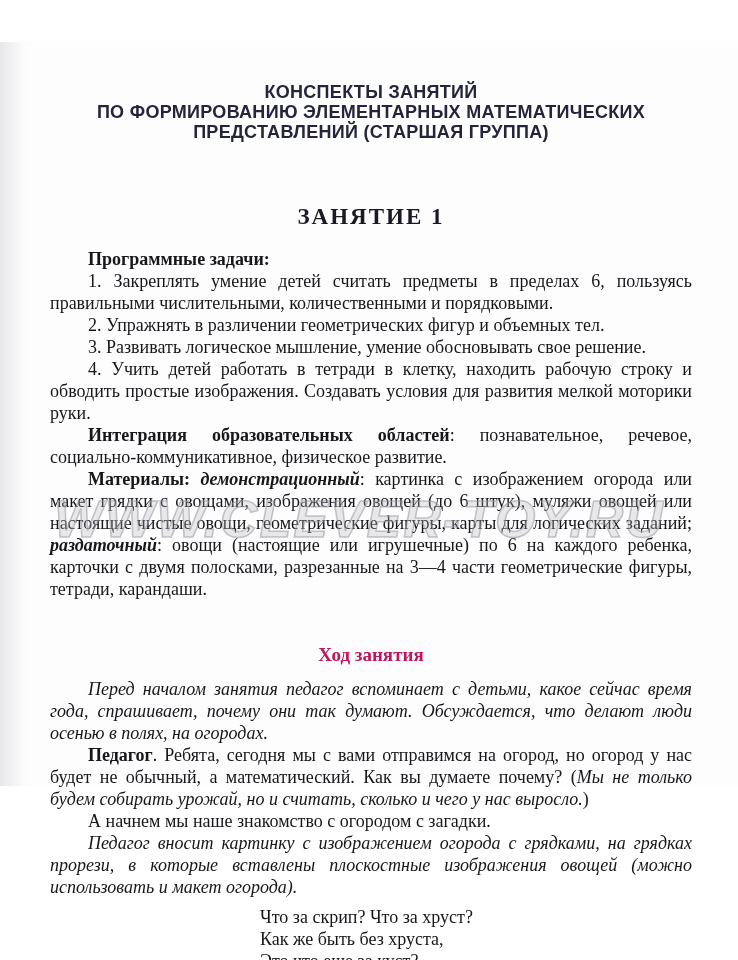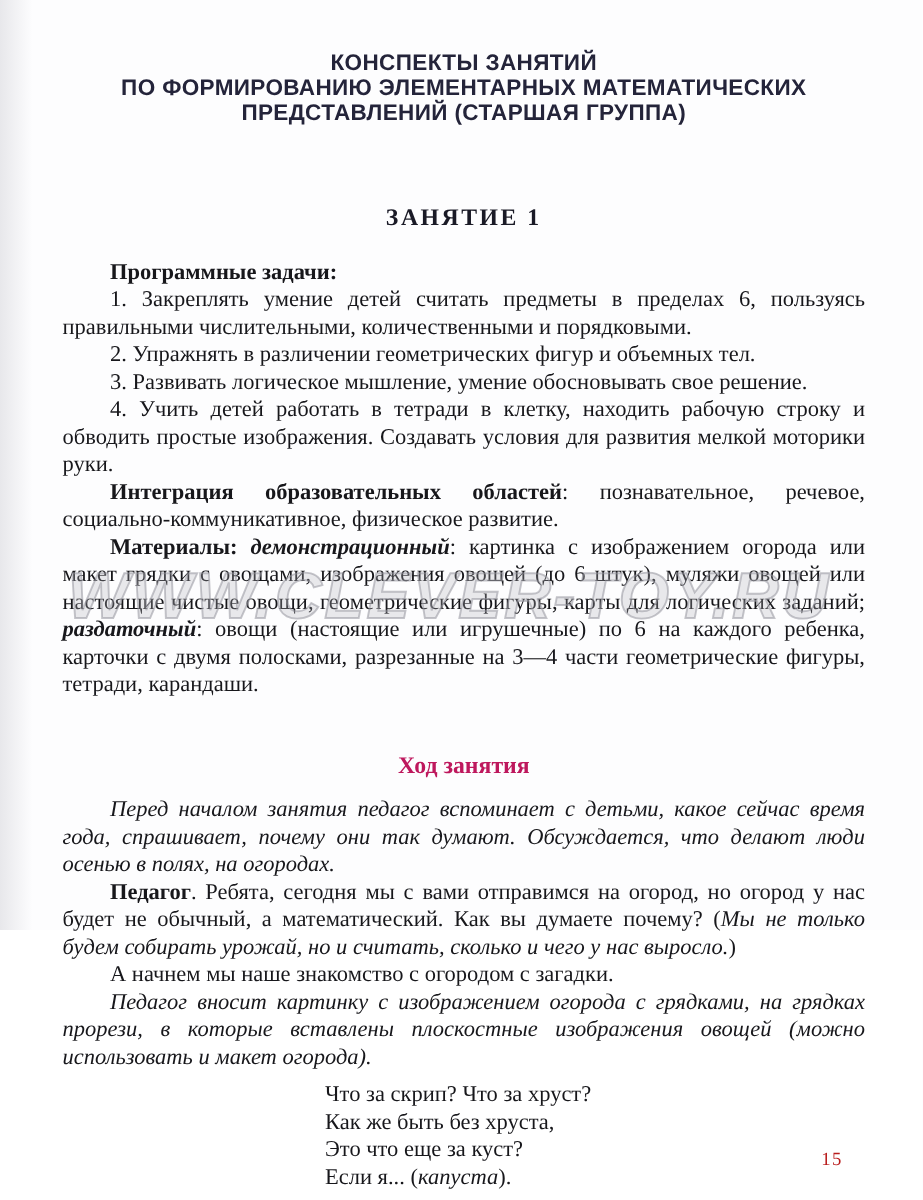--- a/index.html
+++ b/index.html
@@ -7,20 +7,21 @@
     width: 738px; height: 960px;
     background: #ffffff;
     font-family: "Liberation Serif", serif;
     overflow: hidden;
   }
   .page {
     position: relative;
     width: 738px; height: 744px;
     background: #fdfdfe;
     color: #17171b;
+    margin-top: 42px;
   }
   .gutter-shade {
     position: absolute; left: 0; top: 0; bottom: 0; width: 26px;
     background: linear-gradient(to right, #e2e2e6, rgba(255,255,255,0));
     opacity: .8;
   }
   .content {
     position: absolute; left: 50px; right: 46px; top: 0;
   }
   .title {
@@ -29,21 +30,21 @@
     font-family: "Liberation Sans", sans-serif;
     font-weight: bold;
     font-size: 18px; line-height: 20px;
     letter-spacing: .3px;
     color: #24243a;
   }
   .lesson-heading {
     margin-top: 64px;
     text-align: center;
     font-weight: bold;
-    font-size: 19px; line-height: 22px;
+    font-size: 23px; line-height: 22px;
     letter-spacing: 2px;
     color: #1a1a26;
   }
   .body-block { margin-top: 20px; }
   p.bp {
     margin: 0;
     font-size: 18px; line-height: 22px;
     text-align: justify;
     text-indent: 38px;
     hyphens: auto;

